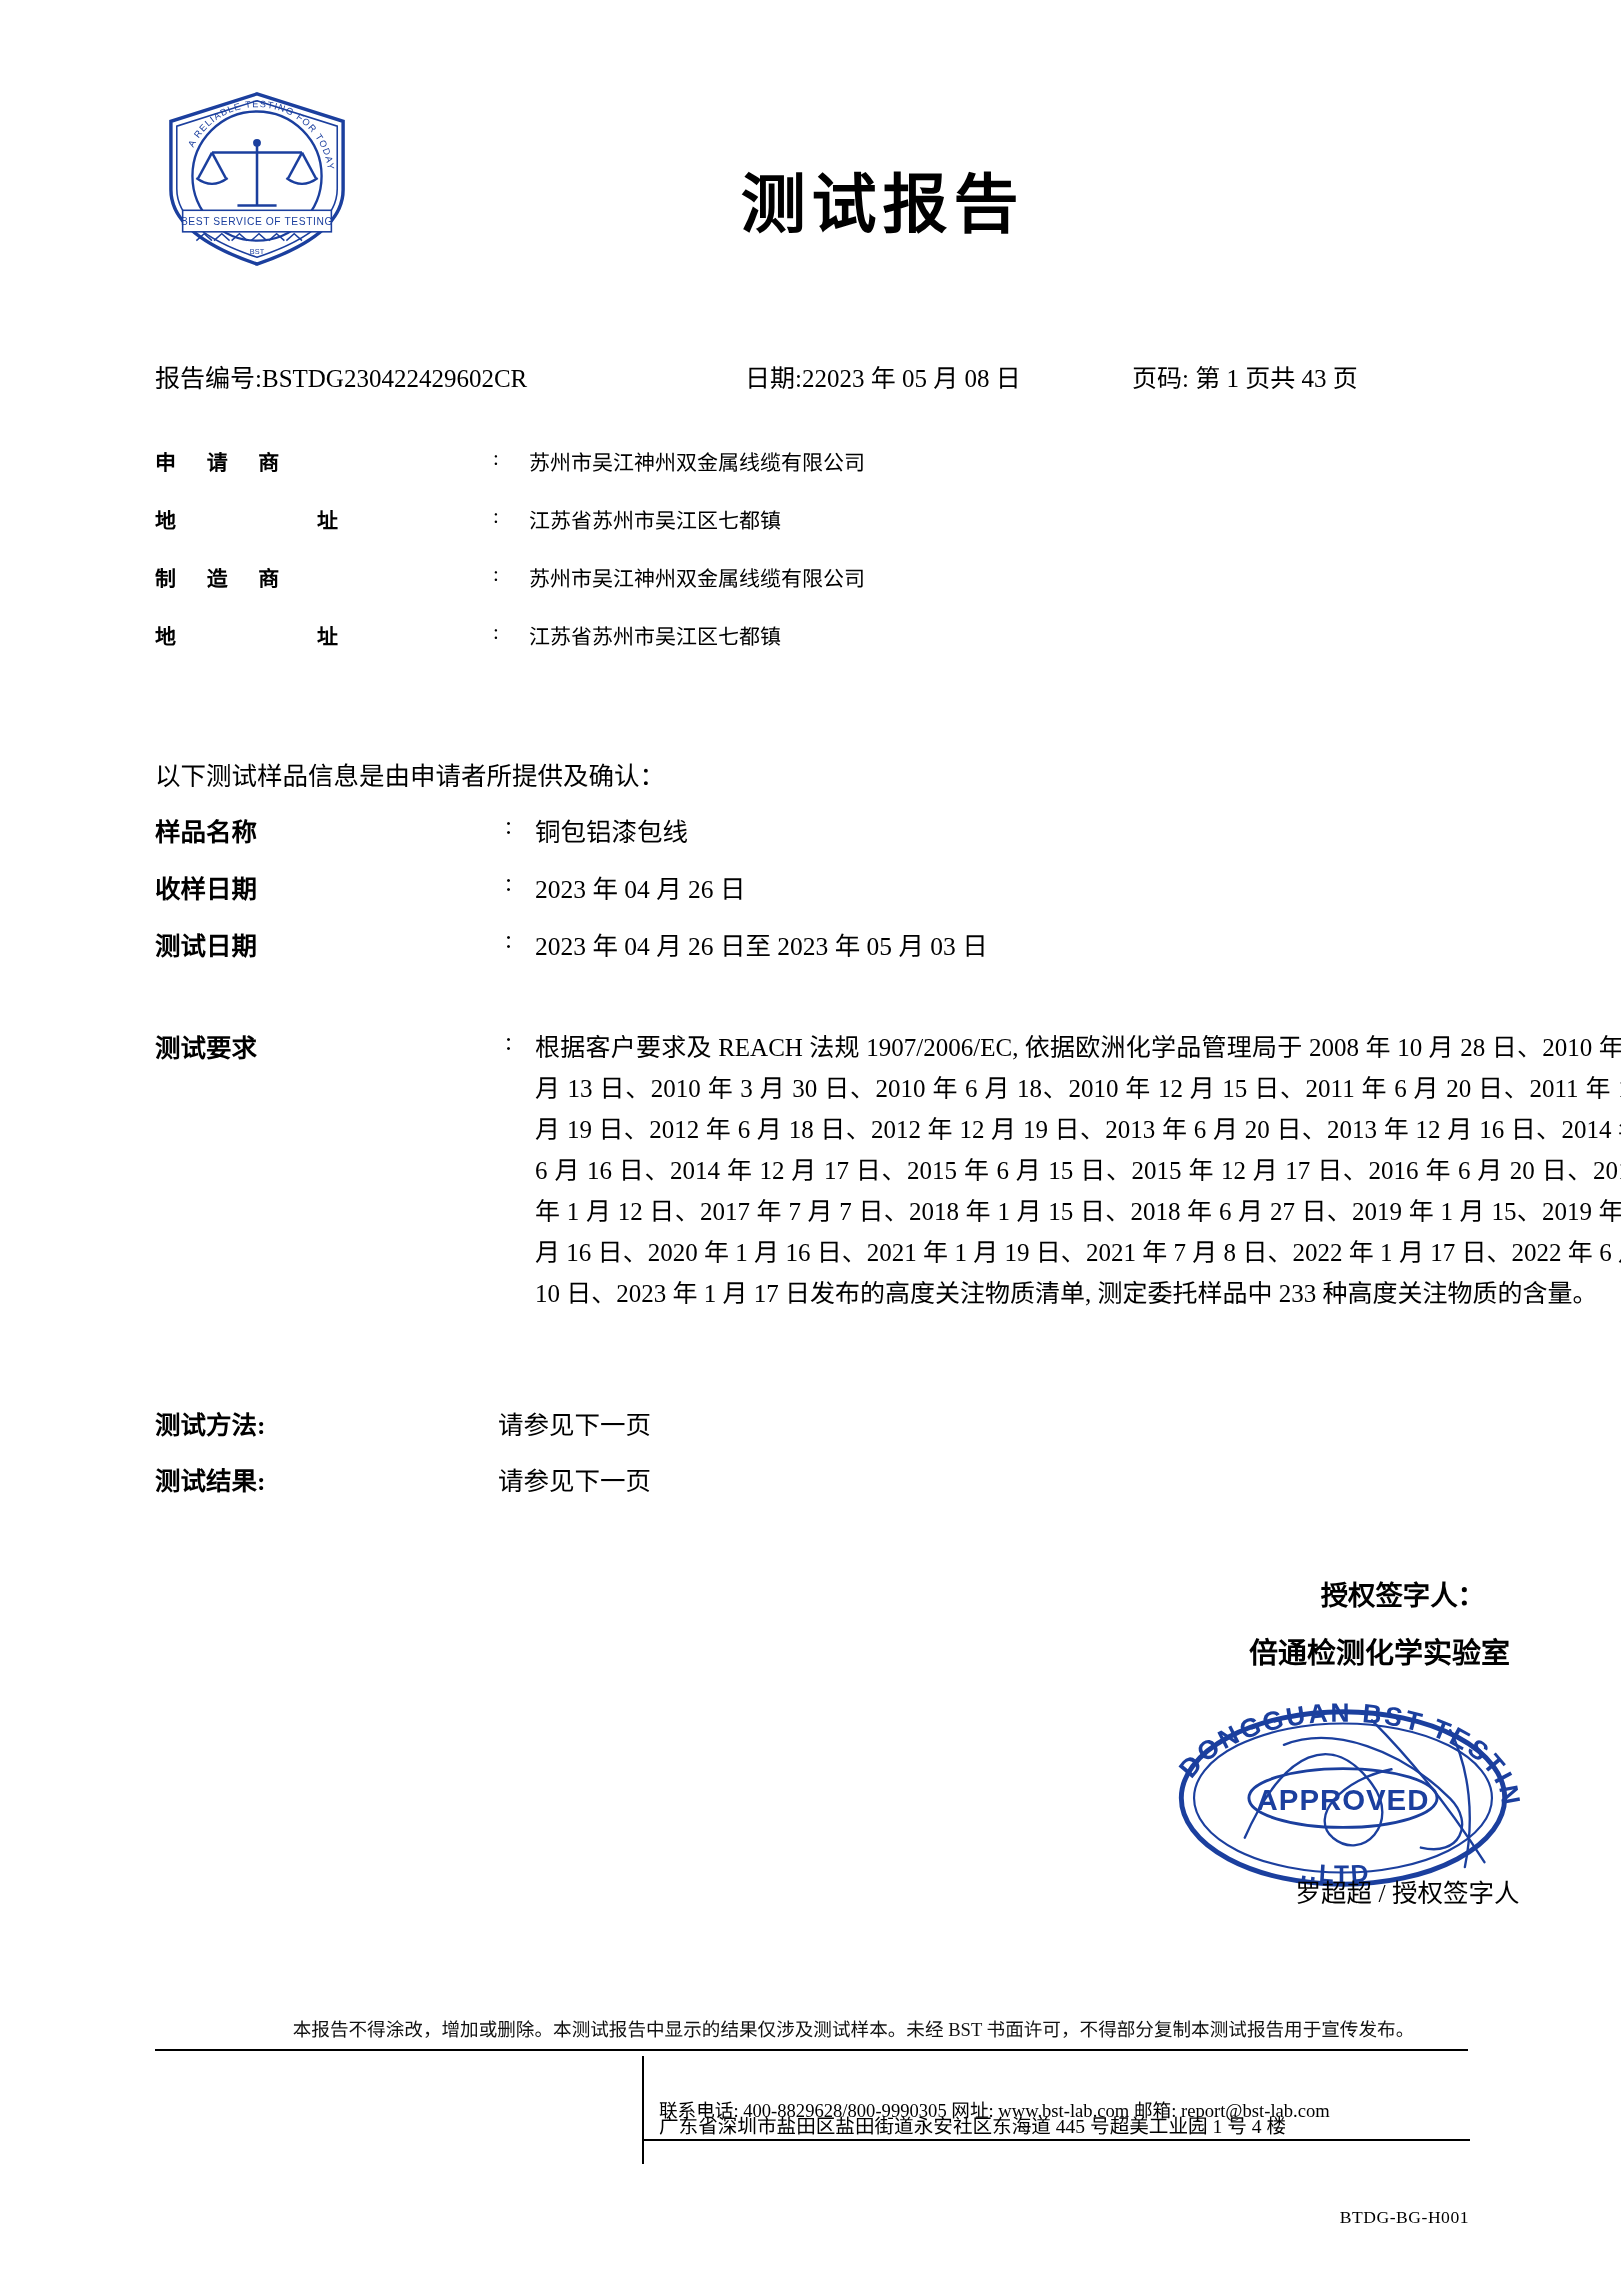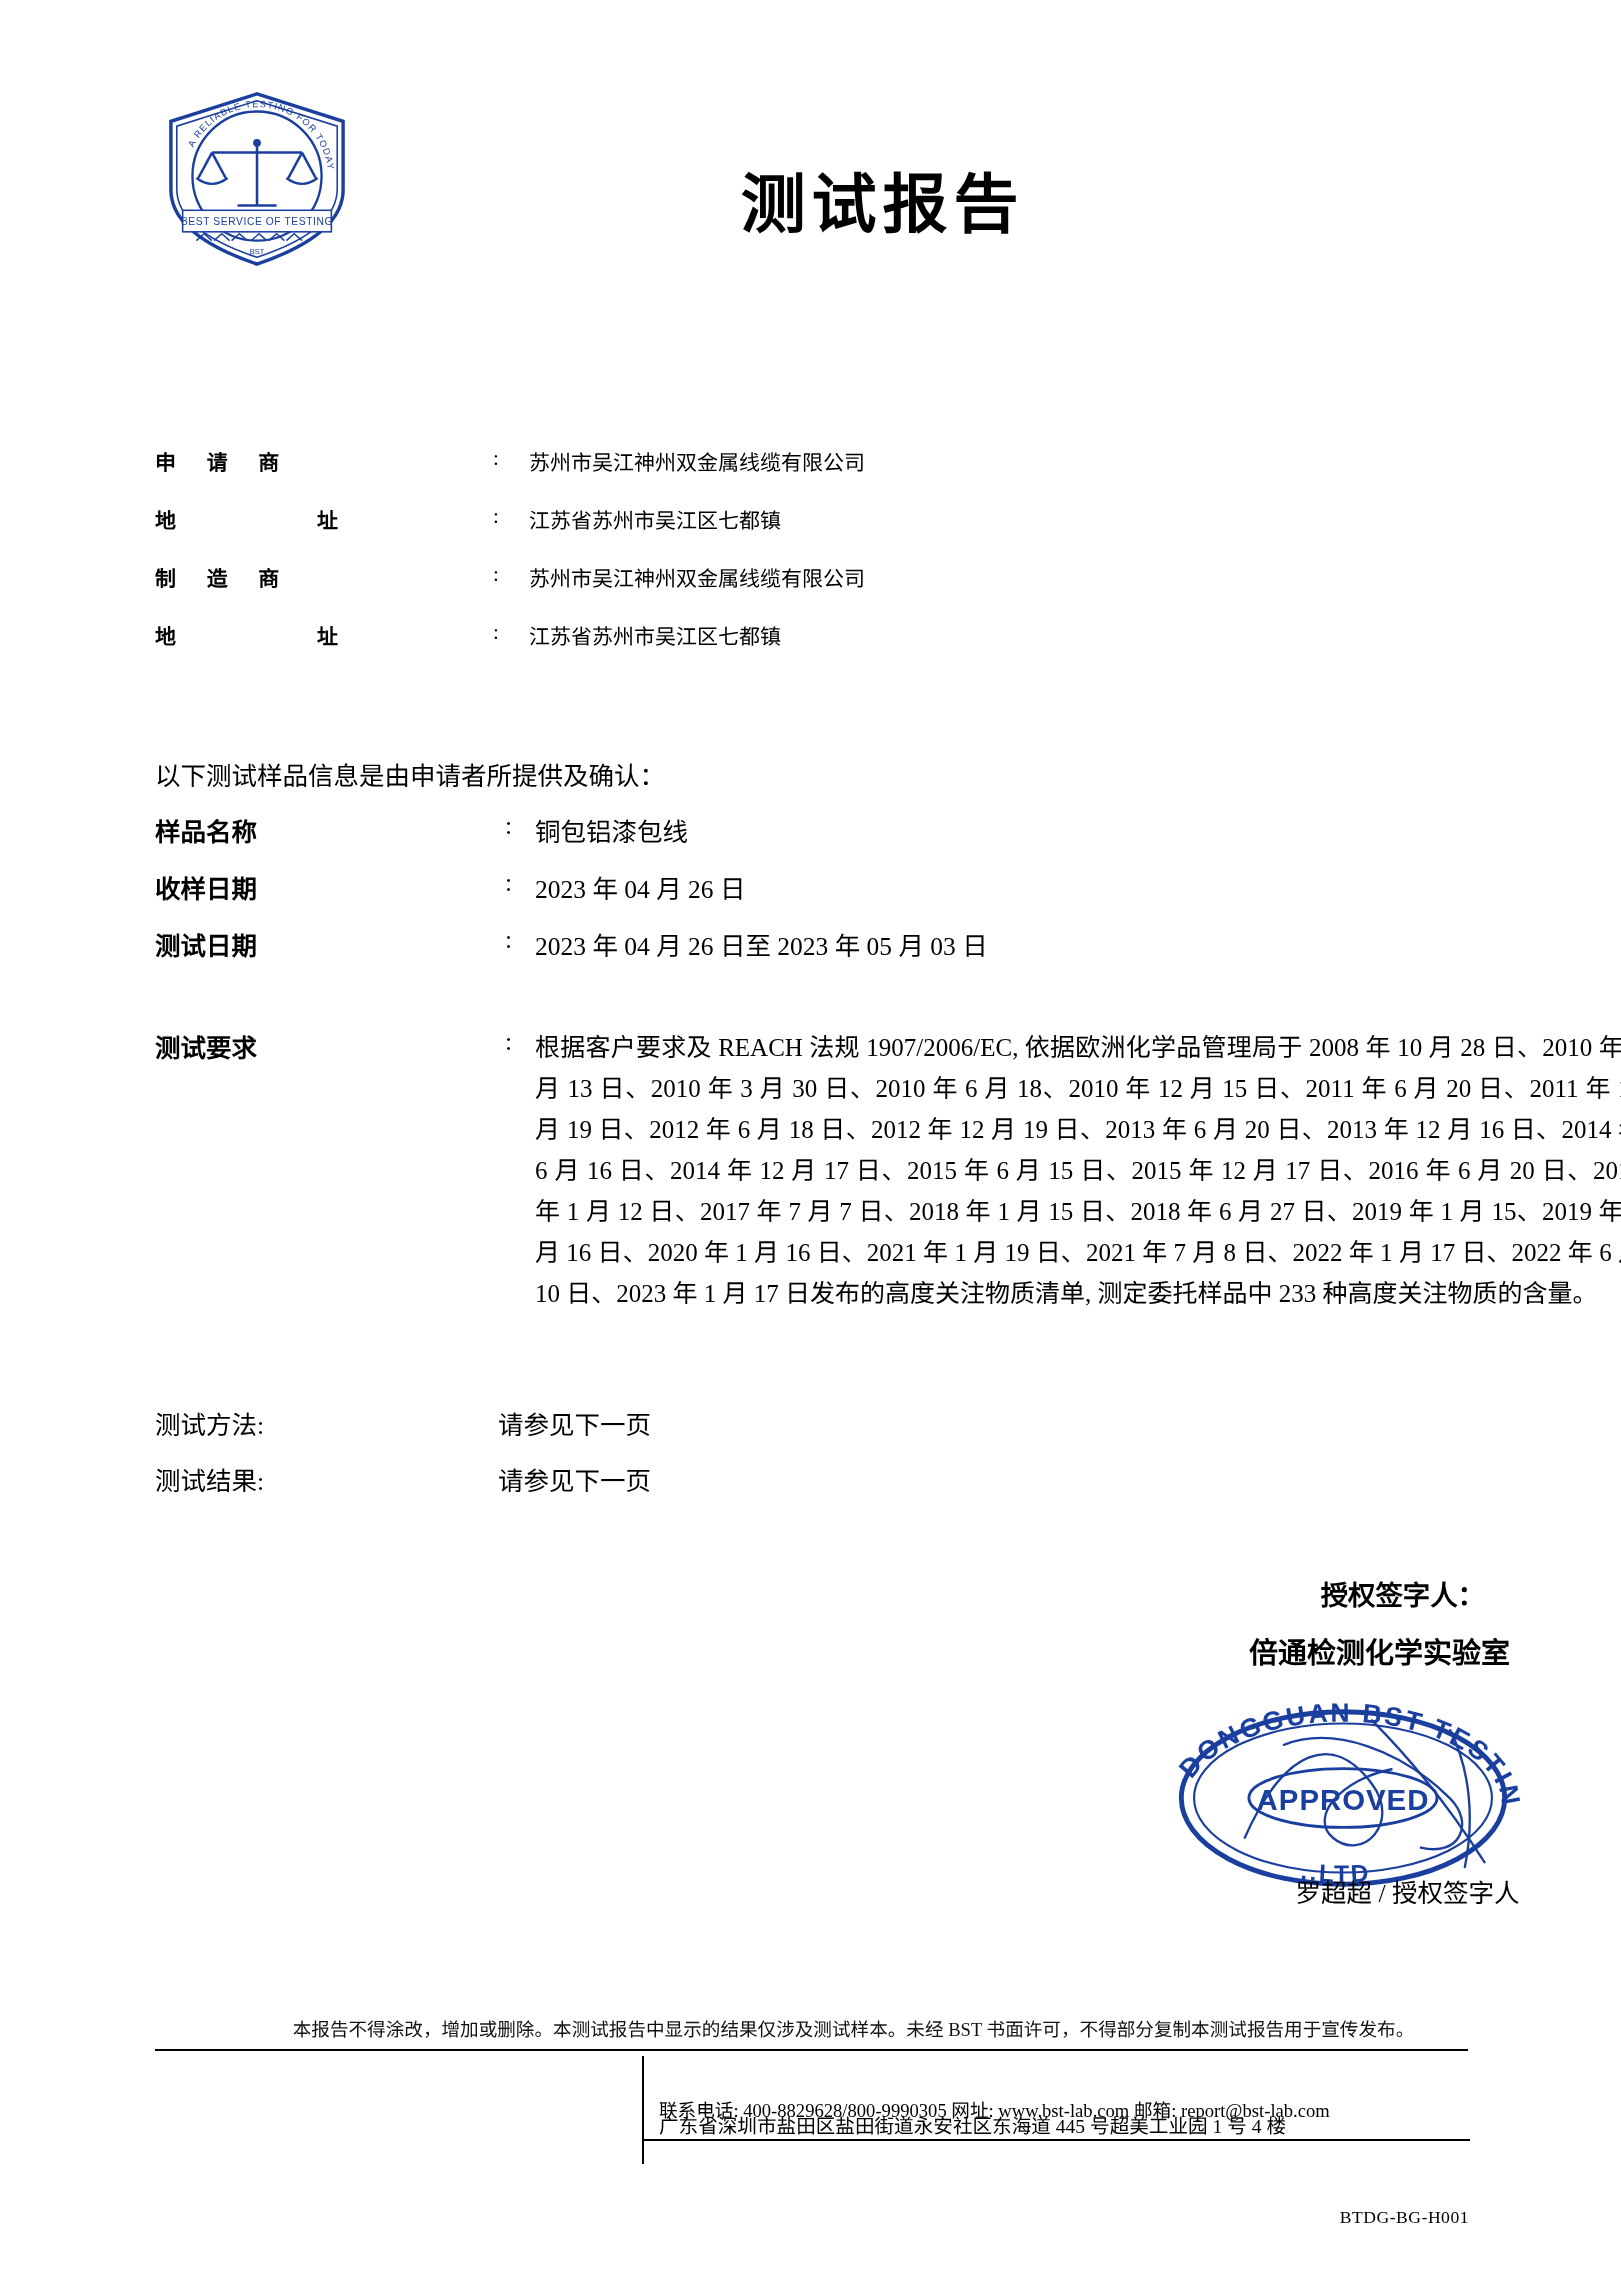--- a/index.html
+++ b/index.html
@@ -197,21 +197,21 @@
   }
   .mr-row {
     position: relative;
     height: 56px;
     font-size: 25.5px;
   }
   .mr-label {
     position: absolute;
     left: 0;
     top: 0;
-    font-weight: normal;
+    font-weight: bold;
     white-space: nowrap;
   }
   .mr-value {
     position: absolute;
     left: 343px;
     top: 0;
     white-space: nowrap;
   }
 
   
@@ -375,20 +375,27 @@
             <path d="M130 156 l-8 -7 l-8 7"></path>
           <path d="M112 156 l-8 -7 l-8 7"></path>
         </g>
         <text x="102" y="170" text-anchor="middle" font-family="Liberation Sans, sans-serif" font-size="7.5" fill="#1b3f9e">BST</text>
       </svg>
     </div>
 
     <div class="doc-title">测试报告</div>
   </div>
 
+  <div class="meta-row">
+    <div class="meta-report-no">
+      <span>报告编号</span><span>:BSTDG230422429602CR</span>
+    </div>
+    <div class="meta-date">日期:22023 年 05 月 08 日</div>
+    <div class="meta-page">页码: 第 1 页共 43 页</div>
+  </div>
 
   <div class="info-block">
 
     <div class="info-row">
       <span class="info-label lbl-sp3">申 请 商</span>
       <span class="info-colon">:</span>
       <span class="info-value">苏州市吴江神州双金属线缆有限公司</span>
     </div>
 
     <div class="info-row">

